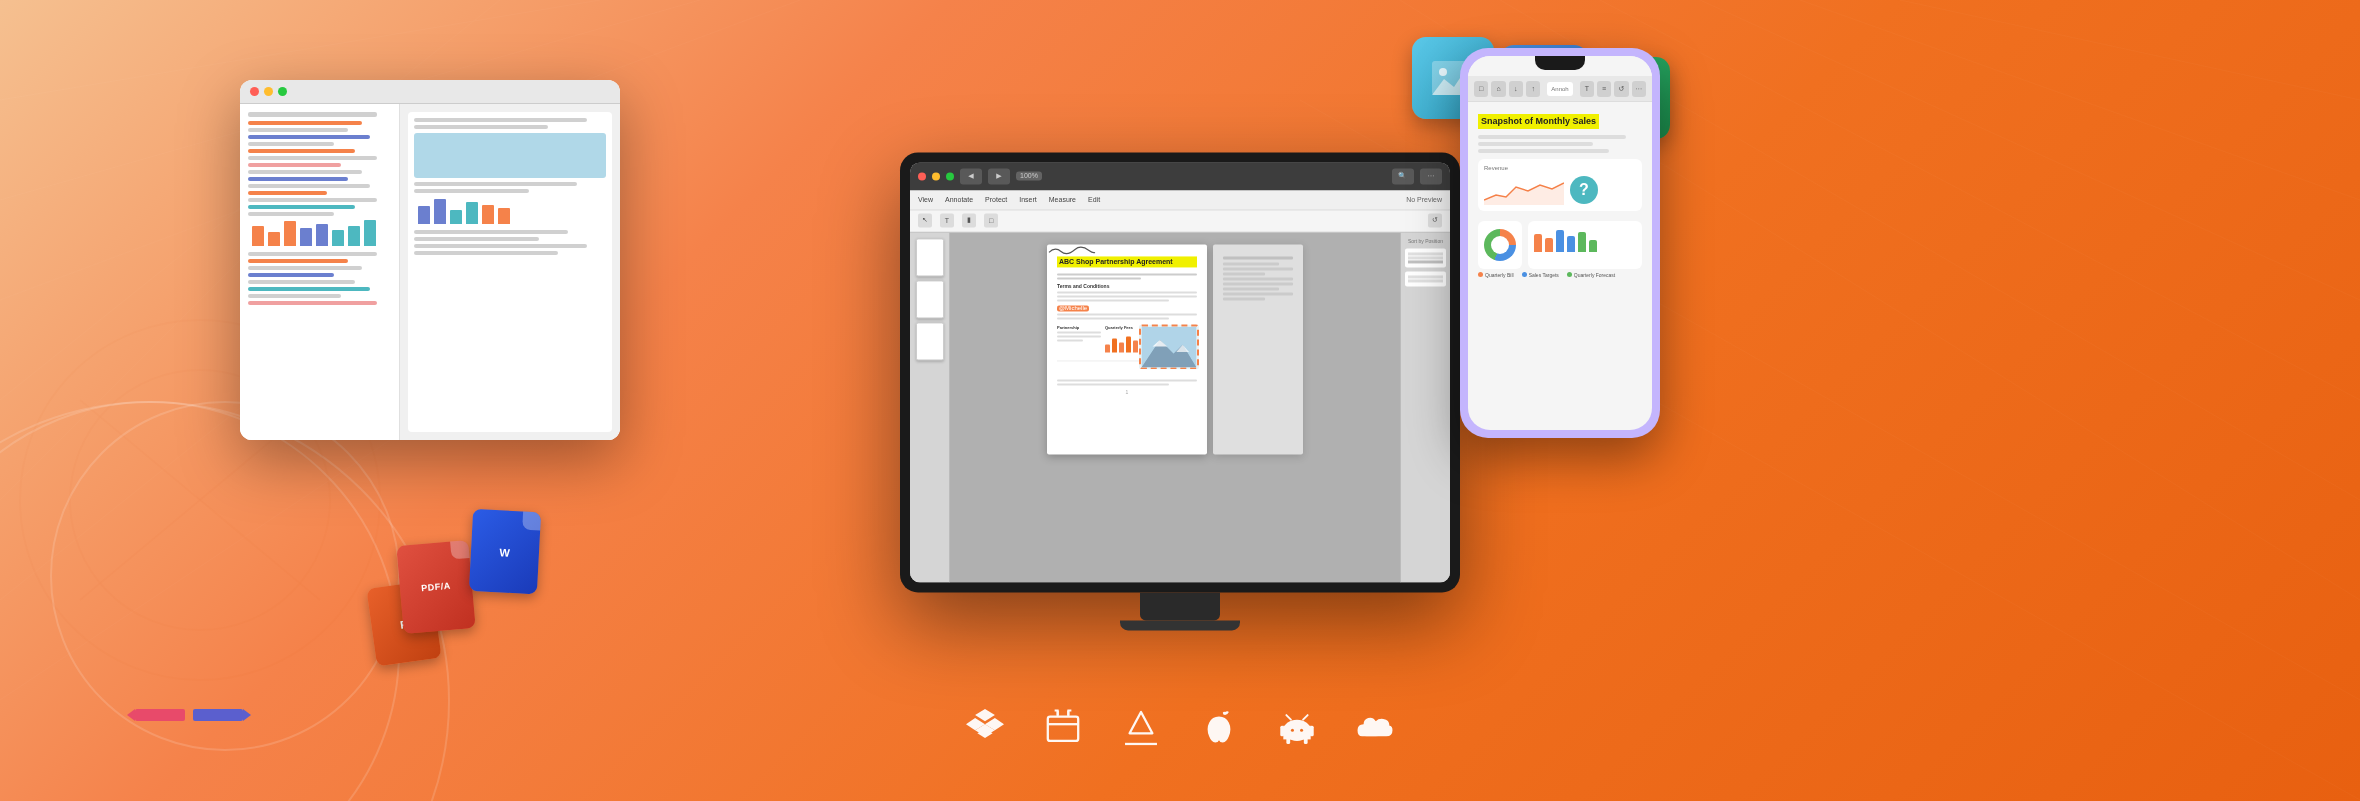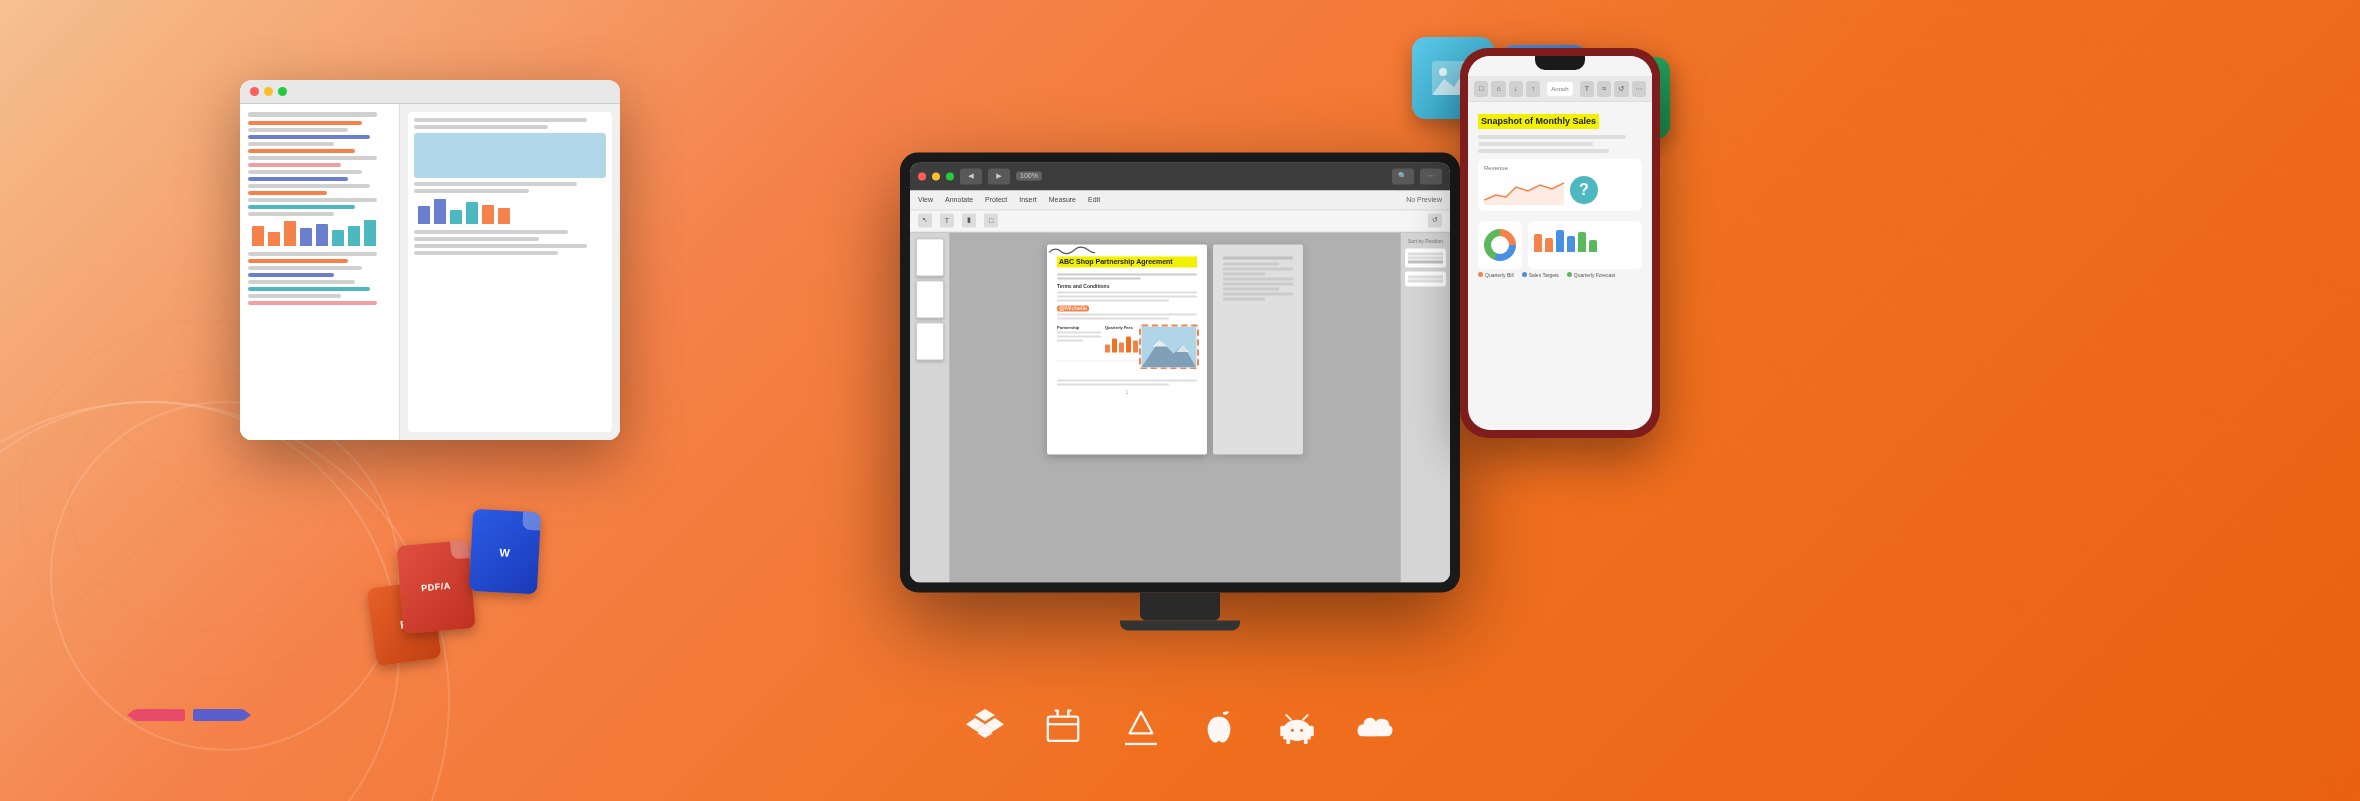--- a/index.html
+++ b/index.html
@@ -445,21 +445,21 @@
     .badge-corner {
       position: absolute;
       top: 0;
       right: 0;
       width: 18px;
       height: 18px;
       background: rgba(255,255,255,0.3);
       border-radius: 0 8px 0 8px;
     }
     .phone {
-      background: #7f1d1d;
+      background: #c4b5fd;
       border-radius: 28px;
       padding: 8px;
       box-shadow: 0 20px 50px rgba(0,0,0,0.4);
       width: 200px;
       height: 390px;
       position: relative;
     }
     .phone-notch {
       position: absolute;
       top: 8px;

